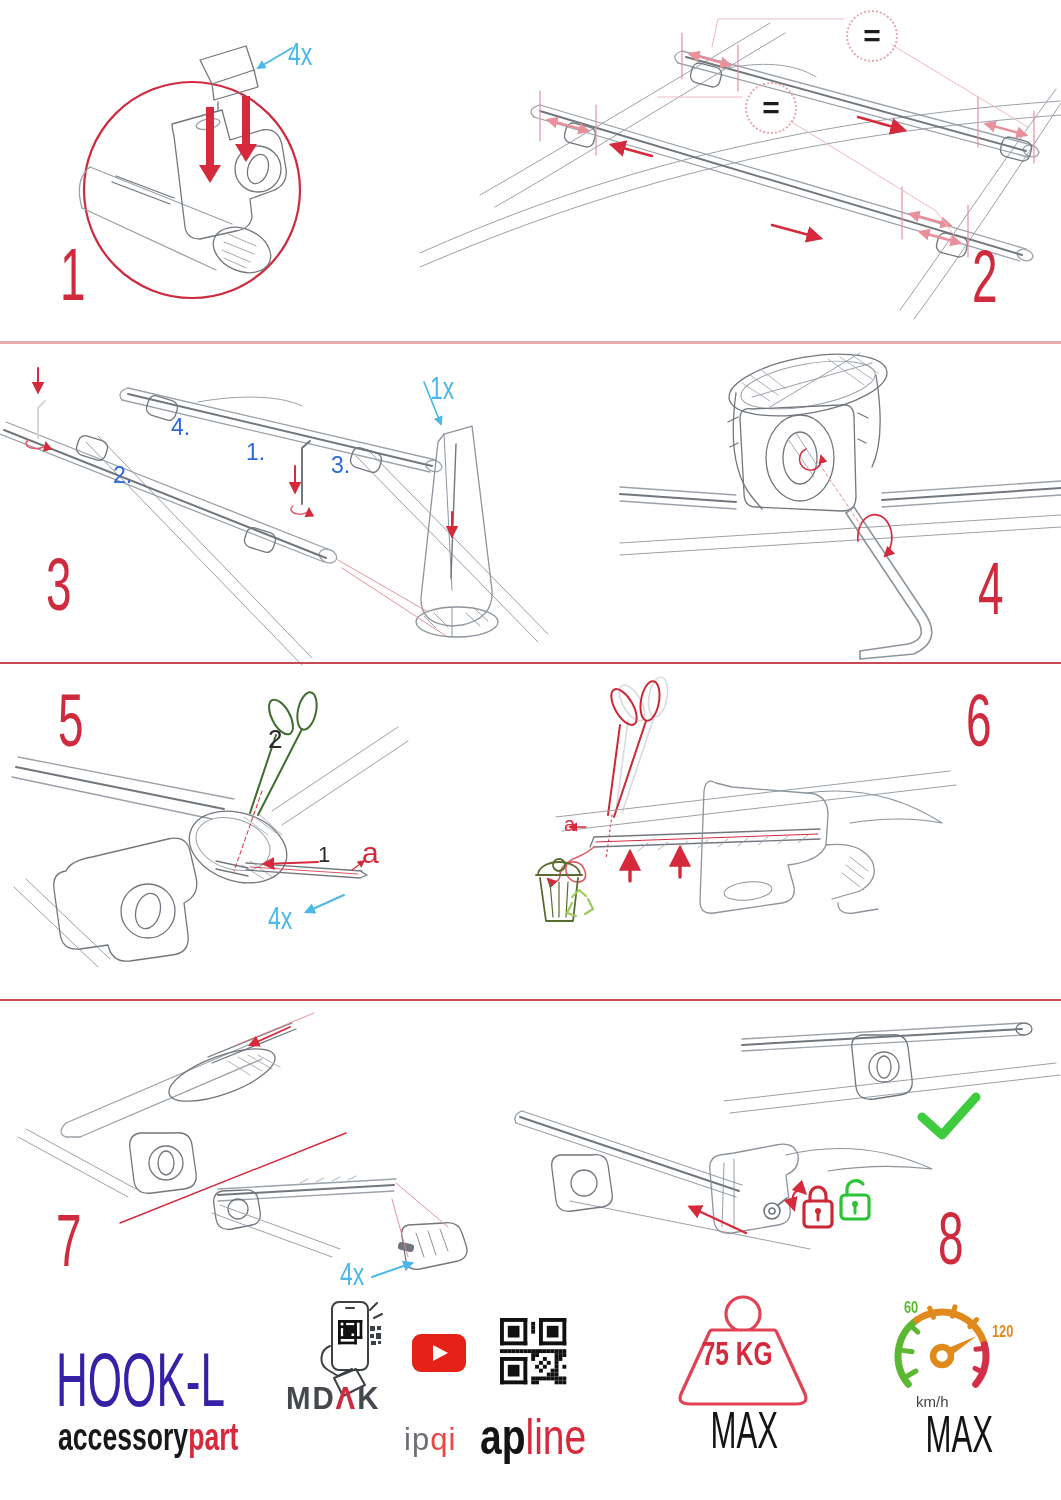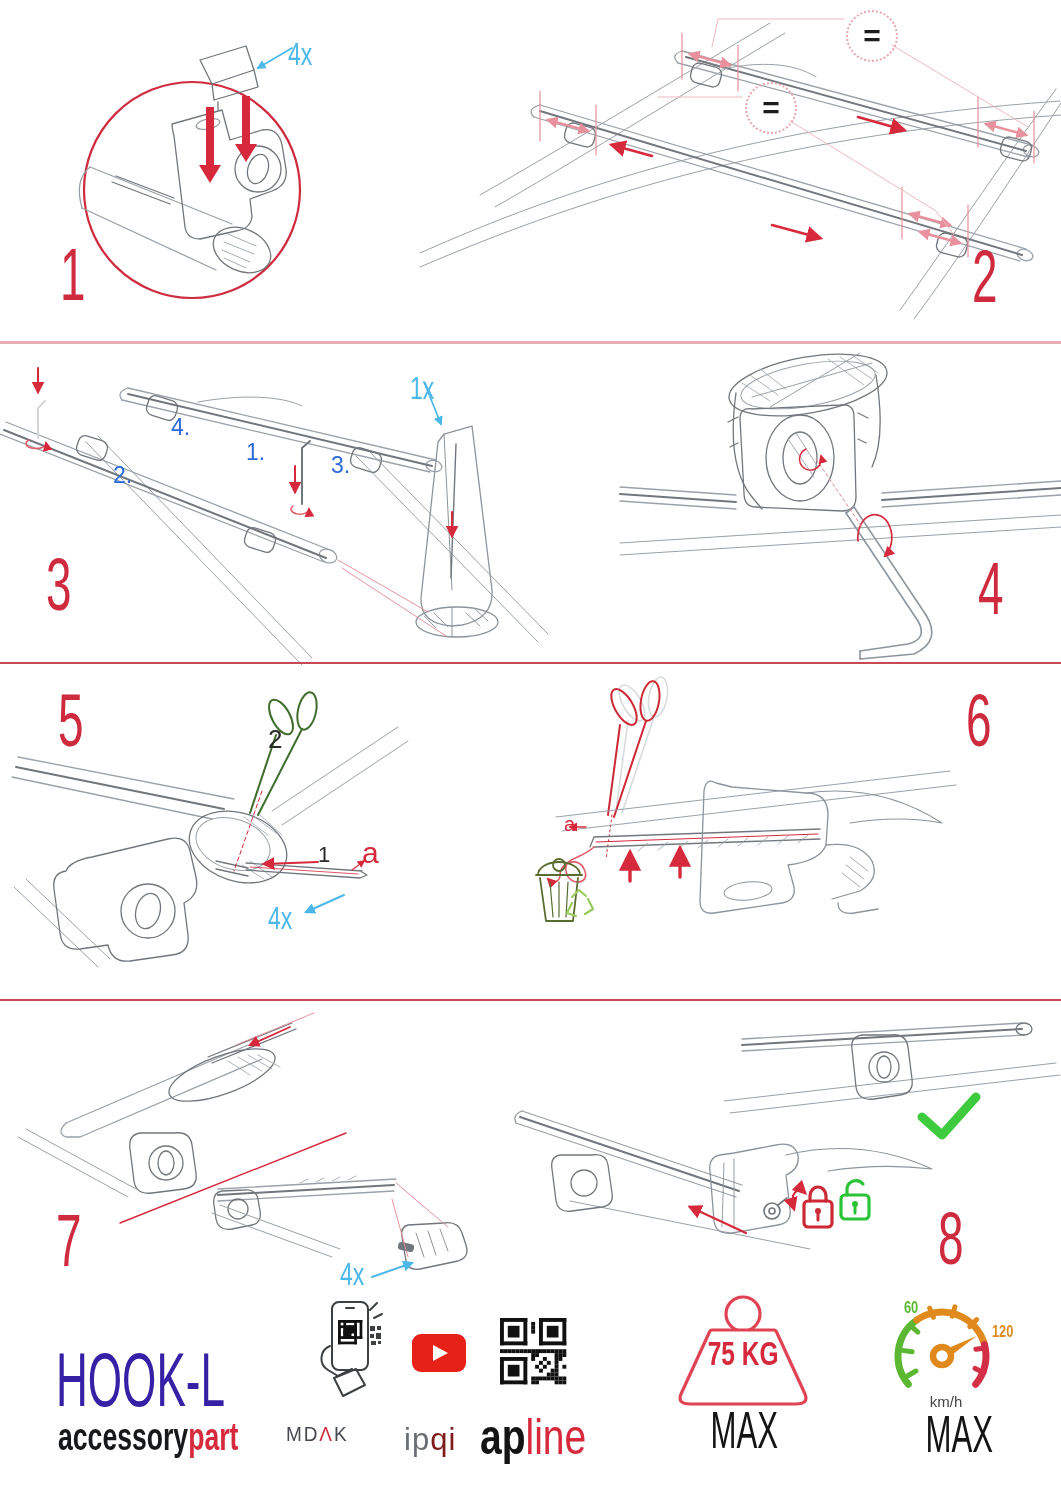--- a/index.html
+++ b/index.html
@@ -9,21 +9,21 @@
   .cx{display:inline-block;transform:scaleX(var(--sx,.62));transform-origin:0 50%}
   .cxc{display:inline-block;transform:scaleX(var(--sx,.62));transform-origin:50% 50%}
   .num{color:#cf2b3f;font-size:74px;font-weight:400}
   .blue{color:#2b6bd9;font-size:23px}
   .cyan{color:#4cb8e9;font-size:32px}
   .divider{position:absolute;left:0;right:0}
   .eq-badge{position:absolute;width:48px;height:48px;border:2px dotted #e8a7af;border-radius:50%;
             display:flex;align-items:center;justify-content:center;
             font-size:30px;font-weight:700;color:#1c1c1c}
   svg{position:absolute;overflow:visible}
-  .ctr{text-align:center}
+  .ctr{text-align:left}
 </style>
 </head>
 <body>
 
 <div class="page">
 
   <svg width="0" height="0">
     <defs>
       <marker id="ra" viewBox="0 0 10 10" refX="8" refY="5" markerWidth="6.5" markerHeight="6.5" orient="auto-start-reverse">
         <path d="M0,0L10,5L0,10Z" fill="#d6293c"></path>
@@ -194,21 +194,21 @@
         <path d="M342,218 L446,286"></path>
       </g>
 
       <line x1="424" y1="32" x2="441" y2="74" stroke="#4cb8e9" stroke-width="1.7" marker-end="url(#cy)"></line>
     </g>
   </svg>
   <div class="abs blue" style="left:246px;top:441px"><span>1.</span></div>
   <div class="abs blue" style="left:113px;top:464px"><span>2.</span></div>
   <div class="abs blue" style="left:331px;top:454px"><span>3.</span></div>
   <div class="abs blue" style="left:171px;top:416px"><span>4.</span></div>
-  <div class="abs cyan" style="left:410px;top:372px"><span class="cx" style="--sx:.72">1x</span></div>
+  <div class="abs cyan" style="left:430px;top:372px"><span class="cx" style="--sx:.72">1x</span></div>
   <div class="abs num" style="left:46px;top:548px"><span class="cx">3</span></div>
 
   <svg style="left:620px;top:345px" width="441" height="318" viewBox="0 0 441 318">
     <g fill="none" stroke="#9aa1a8" stroke-width="1.3" stroke-linecap="round" stroke-linejoin="round">
 
       <path d="M0,142 L116,150 M0,156 L116,164"></path>
       <path d="M0,149 L116,157" stroke="#72777d" stroke-width="2"></path>
       <path d="M262,148 L441,136 M262,162 L441,150"></path>
       <path d="M262,155 L441,143" stroke="#72777d" stroke-width="2"></path>
 
@@ -561,25 +561,25 @@
         <rect x="58.5" y="58.5" width="3.9" height="3.9" fill="#111"></rect>
         <rect x="62.4" y="58.5" width="3.9" height="3.9" fill="#111"></rect>
         <rect x="31.2" y="62.4" width="3.9" height="3.9" fill="#111"></rect>
         <rect x="35.1" y="62.4" width="3.9" height="3.9" fill="#111"></rect>
         <rect x="54.6" y="62.4" width="3.9" height="3.9" fill="#111"></rect>
         <rect x="58.5" y="62.4" width="3.9" height="3.9" fill="#111"></rect>
         <rect x="62.4" y="62.4" width="3.9" height="3.9" fill="#111"></rect>
       </g>
   </svg>
 
-  <div class="abs" style="left:286px;top:1424px;font-size:20px;font-weight:400;letter-spacing:2px">
+  <div class="abs" style="left:286px;top:1383px;font-size:31px;font-weight:700;letter-spacing:2px">
     <span class="cx" style="--sx:.95"><span style="color:#45484e">MD</span><span style="color:#cf2b3f">Λ</span><span style="color:#45484e">K</span></span>
   </div>
   <div class="abs" style="left:404px;top:1424px;font-size:31px;letter-spacing:1px">
-    <span style="color:#6b6e73">ip</span><span style="color:#7f1d1d">qi</span>
+    <span style="color:#6b6e73">ip</span><span style="color:#ef4444">qi</span>
   </div>
   <div class="abs" style="left:480px;top:1412px;font-size:50px">
     <span class="cx" style="--sx:.78"><span style="color:#141414;font-weight:700">ap</span><span style="color:#d6293c">line</span></span>
   </div>
 
   <svg style="left:666px;top:1290px" width="158" height="126" viewBox="0 0 158 126">
     <g fill="none" stroke="#e04353" stroke-width="3.2" stroke-linejoin="round">
       <circle cx="77" cy="24" r="17"></circle>
       <path d="M46,40 Q44,40 43,43 L15,104 Q11,114 24,114 L130,114 Q143,114 139,104 L111,43 Q110,40 108,40 Z" fill="#ffffff"></path>
     </g>

